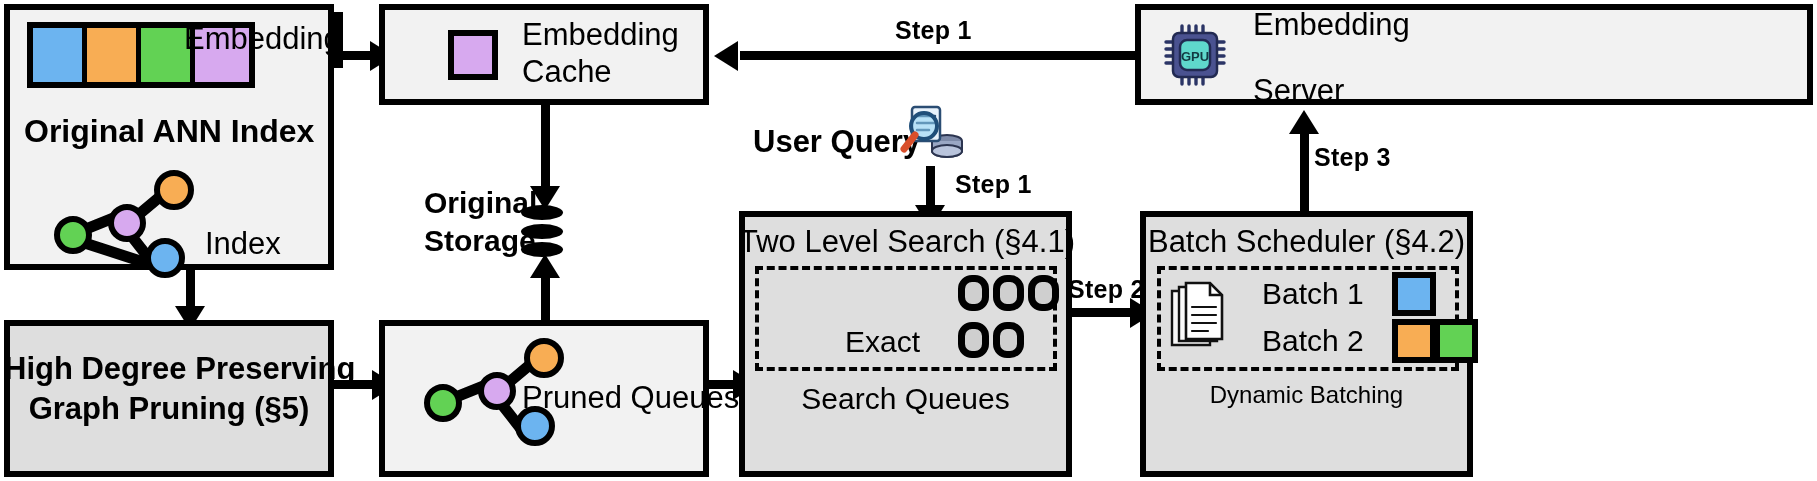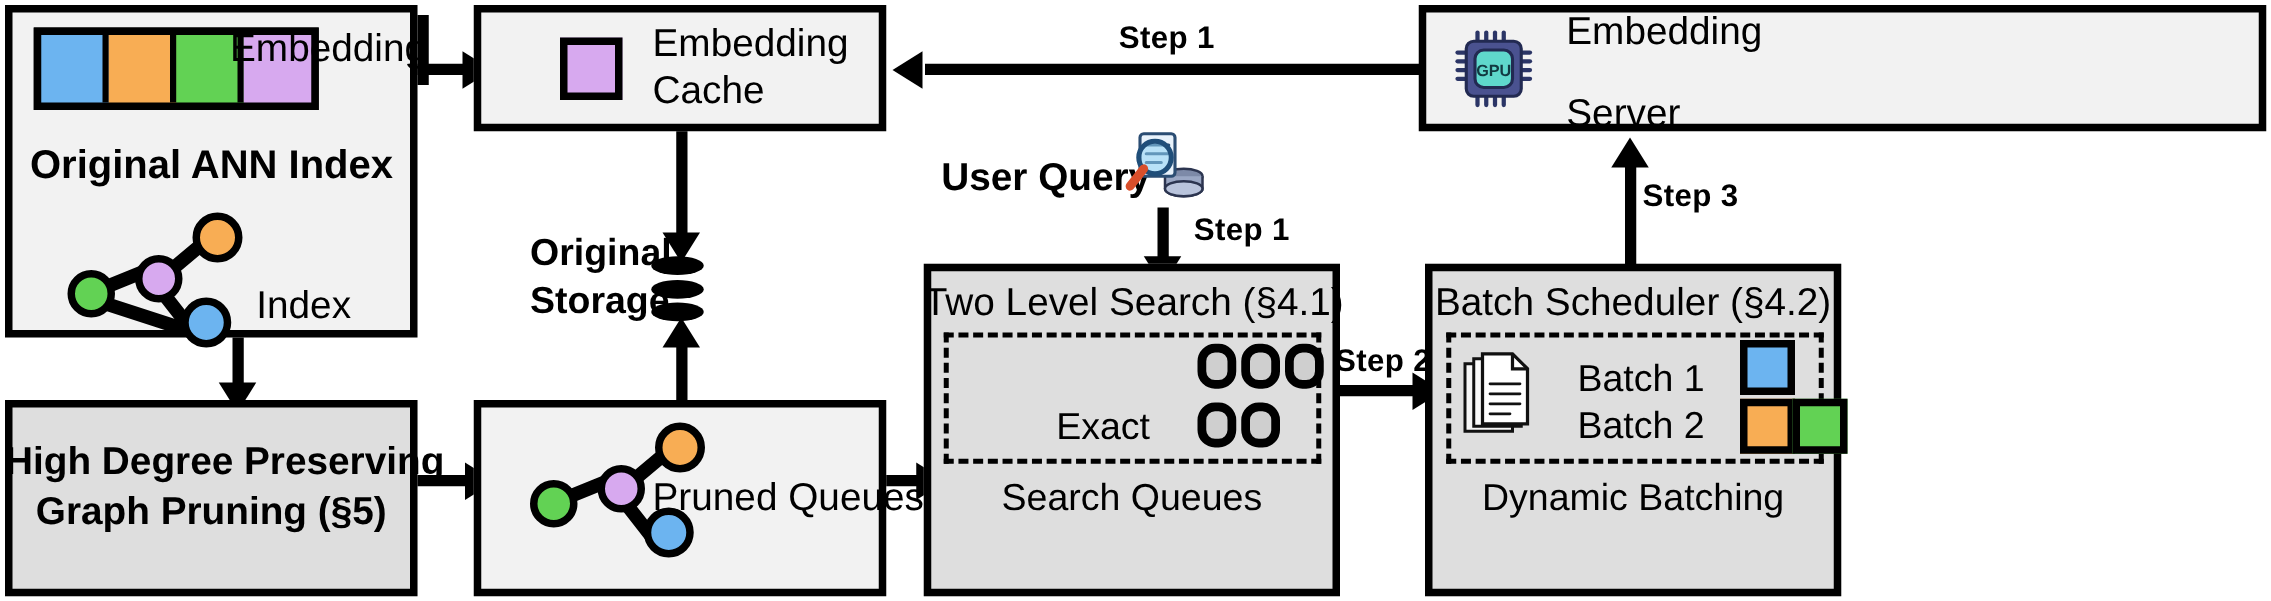--- a/index.html
+++ b/index.html
@@ -182,28 +182,28 @@
   <div class="dashbox" style="left:1157px;top:266px;width:302px;height:105px;"></div>
 
   <svg style="position:absolute;left:1168px;top:281px;width:58px;height:74px;" viewBox="0 0 58 74">
     <path d="M4 10 h26 l12 12 v42 h-38 z" fill="#f7f7f7" stroke="#111" stroke-width="2.4"></path>
     <path d="M11 6 h26 l12 12 v42 h-38 z" fill="#fbfbfb" stroke="#111" stroke-width="2.4"></path>
     <path d="M18 2 h24 l12 12 v44 h-36 z" fill="#ffffff" stroke="#111" stroke-width="2.6"></path>
     <path d="M42 2 v12 h12" fill="none" stroke="#111" stroke-width="2.6"></path>
     <path d="M24 26 h24 M24 34 h24 M24 42 h24 M24 50 h16" stroke="#111" stroke-width="2.2" stroke-linecap="round"></path>
   </svg>
 
-  <div class="lbl t-title" style="left:1262px;top:287px;font-size:30px;">Batch 1</div>
+  <div class="lbl t-title" style="left:1262px;top:277px;font-size:30px;">Batch 1</div>
   <div class="sq" style="left:1392px;top:272px;width:44px;height:44px;background:#6cb4f0;"></div>
 
   <div class="lbl t-title" style="left:1262px;top:324px;font-size:30px;">Batch 2</div>
   <div class="sq" style="left:1392px;top:319px;width:44px;height:44px;background:#f8ad54;"></div>
   <div class="sq" style="left:1434px;top:319px;width:44px;height:44px;background:#62d254;"></div>
 
-  <div class="lbl t-title center" style="left:1140px;top:382px;width:333px;font-size:30px;">Dynamic Batching</div>
+  <div class="lbl t-title center" style="left:1140px;top:382px;width:333px;font-size:24px;">Dynamic Batching</div>
 
   <div class="ln v" style="left:1300px;top:128px;height:84px;"></div>
   <div class="head up" style="left:1289px;top:110px;"></div>
   <div class="lbl t-step" style="left:1314px;top:143px;">Step 3</div>
 
   <div class="box" style="left:1135px;top:4px;width:678px;height:101px;">
   </div>
 
   <svg style="position:absolute;left:1163px;top:23px;width:64px;height:64px;" viewBox="0 0 64 64">
     <g stroke="#2b3566" stroke-width="3.4" stroke-linecap="round">

